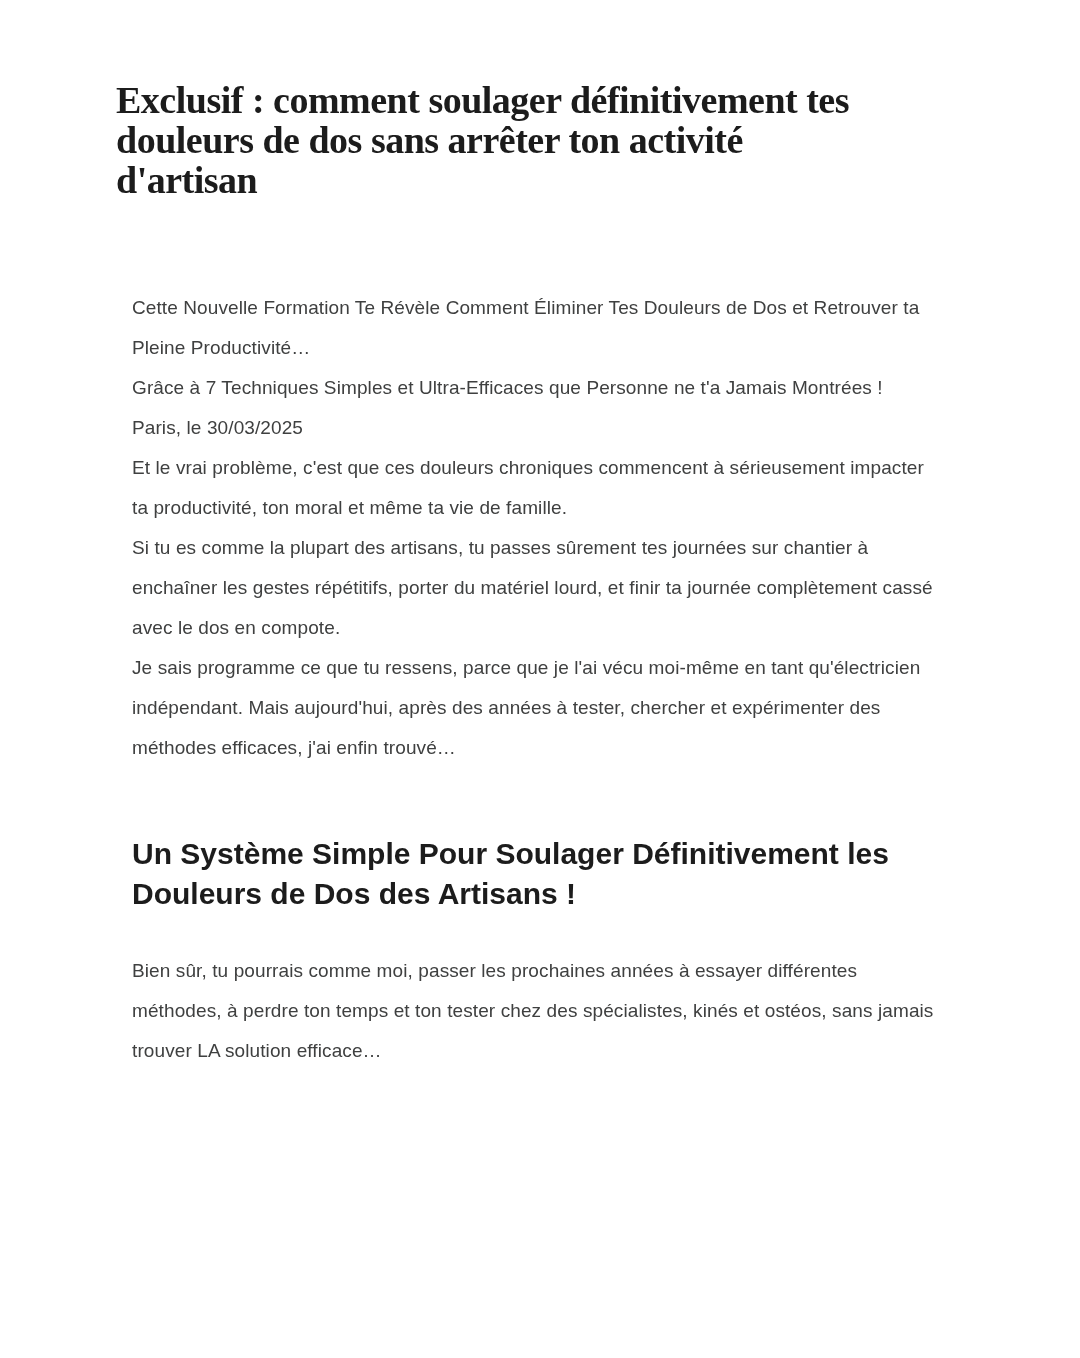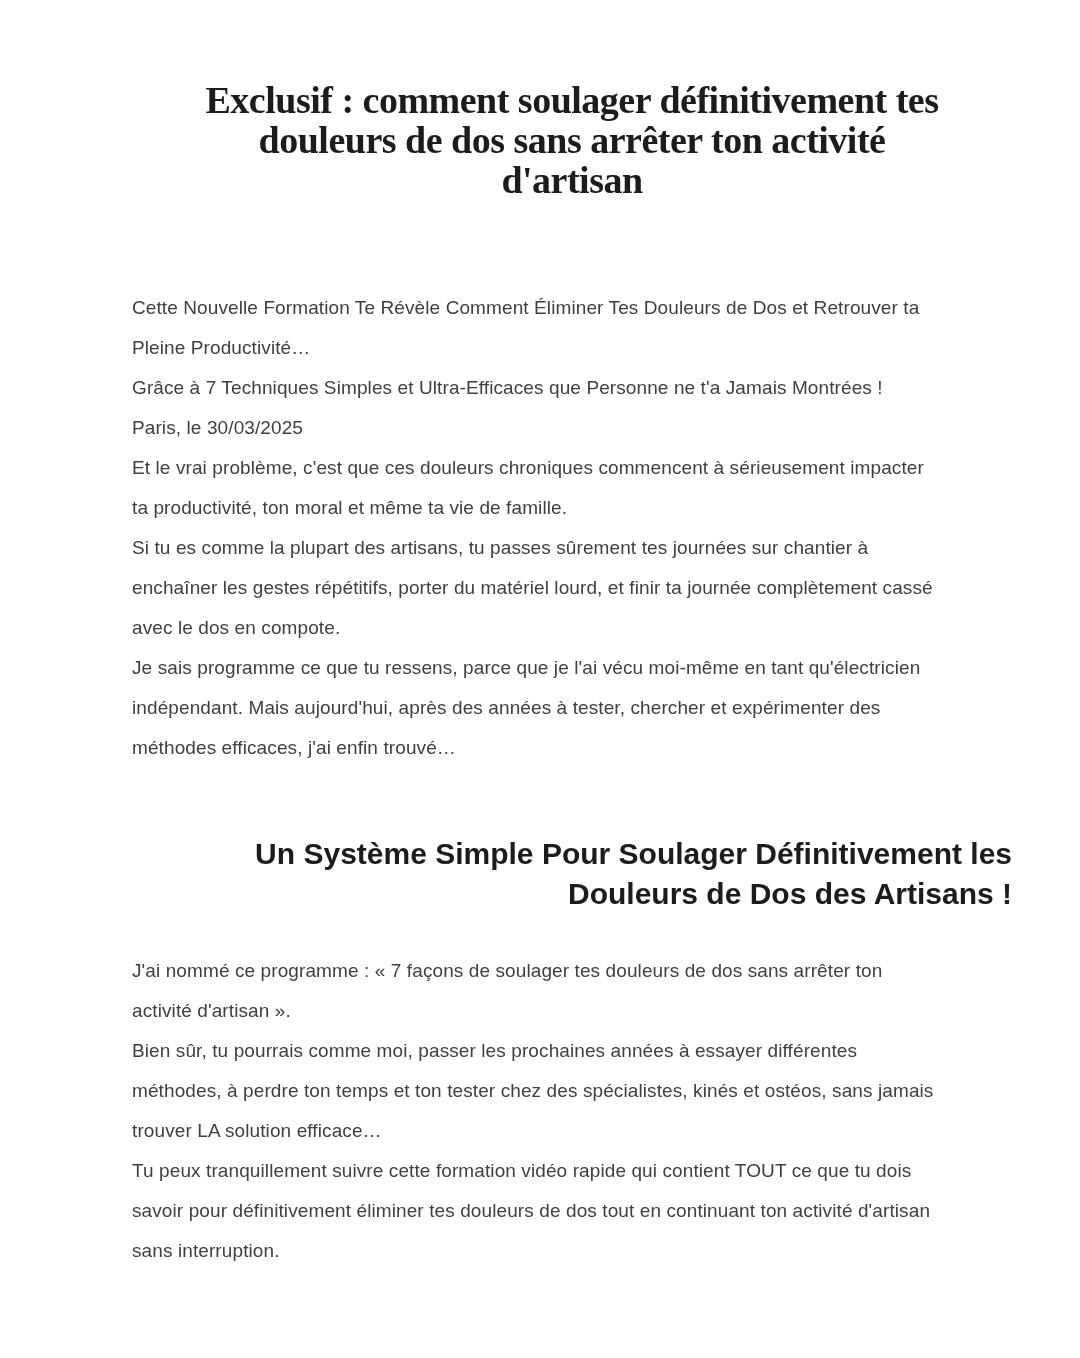--- a/index.html
+++ b/index.html
@@ -18,40 +18,40 @@
     padding-top: 48px;
     padding-bottom: 39px;
   }
   .main-title {
     font-family: "Liberation Serif", "DejaVu Serif", serif;
     font-weight: 700;
     font-size: 38px;
     line-height: 40px;
     letter-spacing: -0.5px;
     color: #1c1c1c;
-    text-align: center;
+    text-align: left;
     white-space: pre-line;
     margin: 0 0 88px 0;
   }
   .article-body p {
     font-size: 19px;
     line-height: 40px;
     font-weight: 300;
     letter-spacing: 0.1px;
     color: #3f4040;
     white-space: pre-line;
     margin: 0;
   }
   .section-heading {
     font-family: "Liberation Sans", "DejaVu Sans", sans-serif;
     font-weight: 700;
     font-size: 30px;
     line-height: 40px;
     color: #1c1c1c;
-    text-align: right;
+    text-align: left;
     white-space: pre-line;
     margin: 66px 0 37px 0;
   }
 </style>
 </head>
 <body>
 
 <main class="page">
 
   <h1 class="main-title">Exclusif : comment soulager définitivement tes
@@ -75,27 +75,22 @@
 enchaîner les gestes répétitifs, porter du matériel lourd, et finir ta journée complètement cassé
 avec le dos en compote.</p>
 
     <p>Je sais programme ce que tu ressens, parce que je l'ai vécu moi-même en tant qu'électricien
 indépendant. Mais aujourd'hui, après des années à tester, chercher et expérimenter des
 méthodes efficaces, j'ai enfin trouvé…</p>
 
     <h2 class="section-heading">Un Système Simple Pour Soulager Définitivement les
 Douleurs de Dos des Artisans !</h2>
 
-    <p>J'ai nommé ce programme : « 7 façons de soulager tes douleurs de dos sans arrêter ton
-activité d'artisan ».</p>
 
     <p>Bien sûr, tu pourrais comme moi, passer les prochaines années à essayer différentes
 méthodes, à perdre ton temps et ton tester chez des spécialistes, kinés et ostéos, sans jamais
 trouver LA solution efficace…</p>
 
 
-    <p>Tu peux tranquillement suivre cette formation vidéo rapide qui contient TOUT ce que tu dois
-savoir pour définitivement éliminer tes douleurs de dos tout en continuant ton activité d'artisan
-sans interruption.</p>
 
   </section>
 
 </main>
 
 </body></html>

